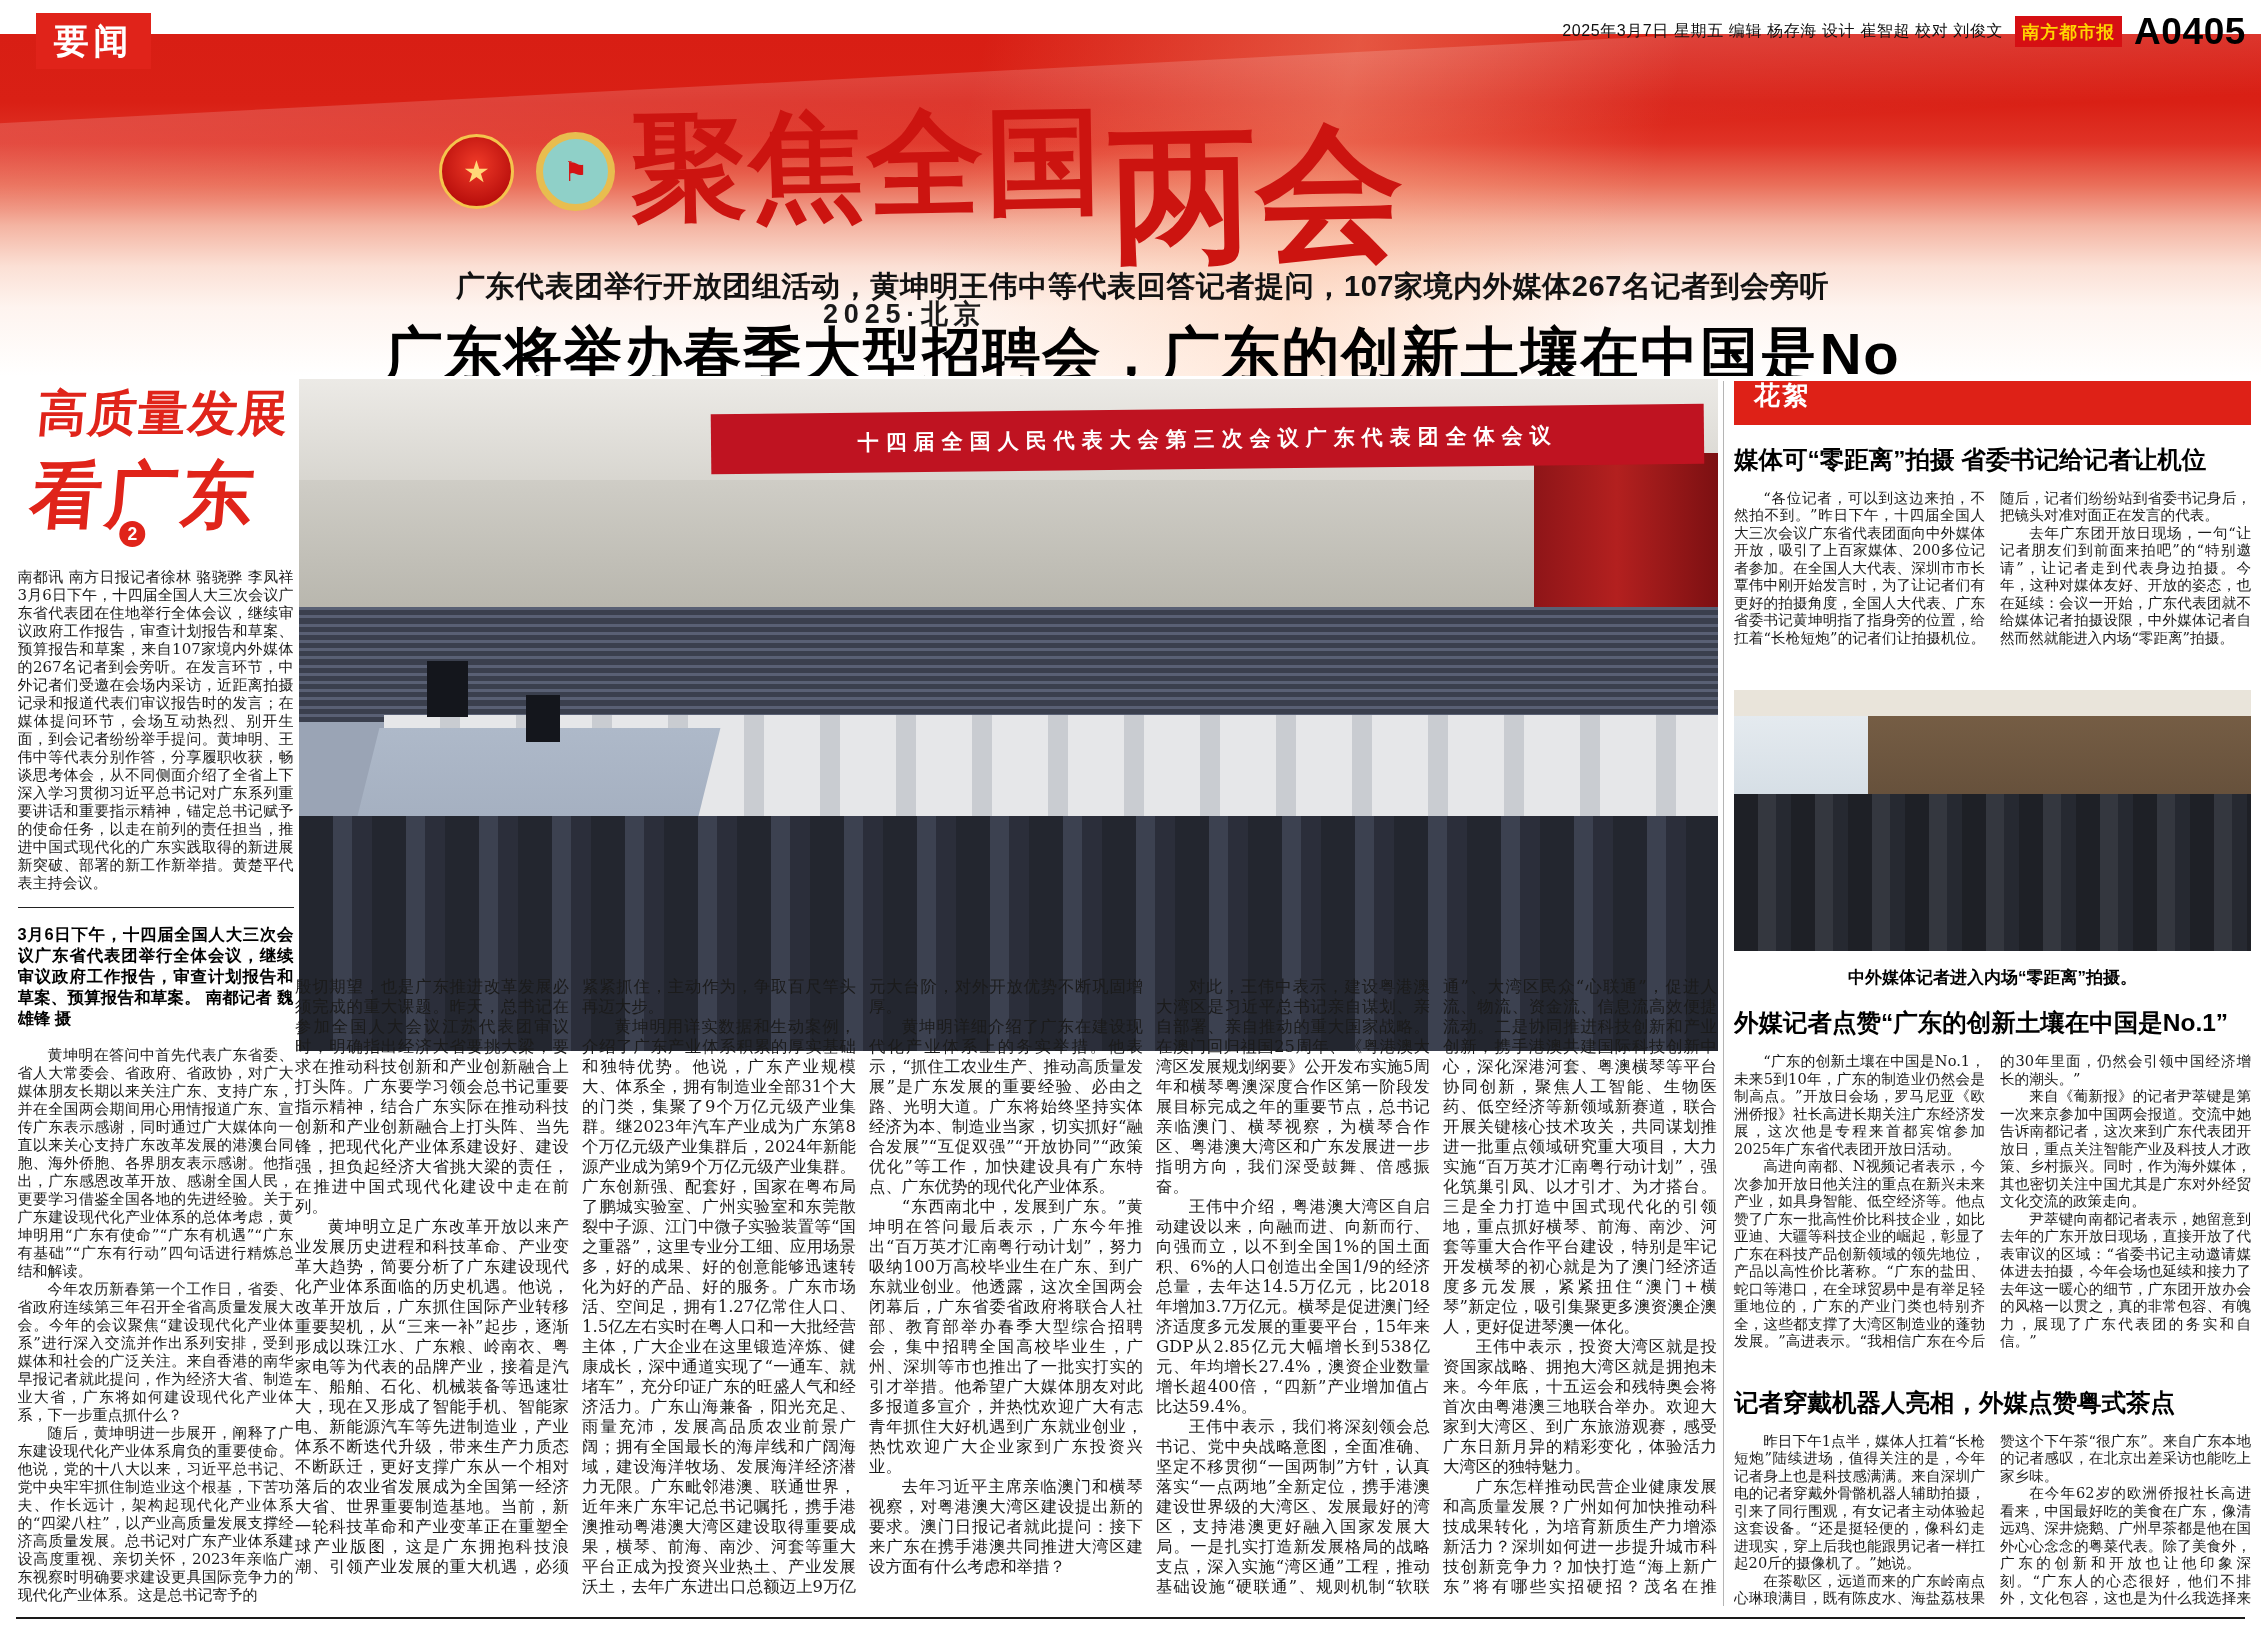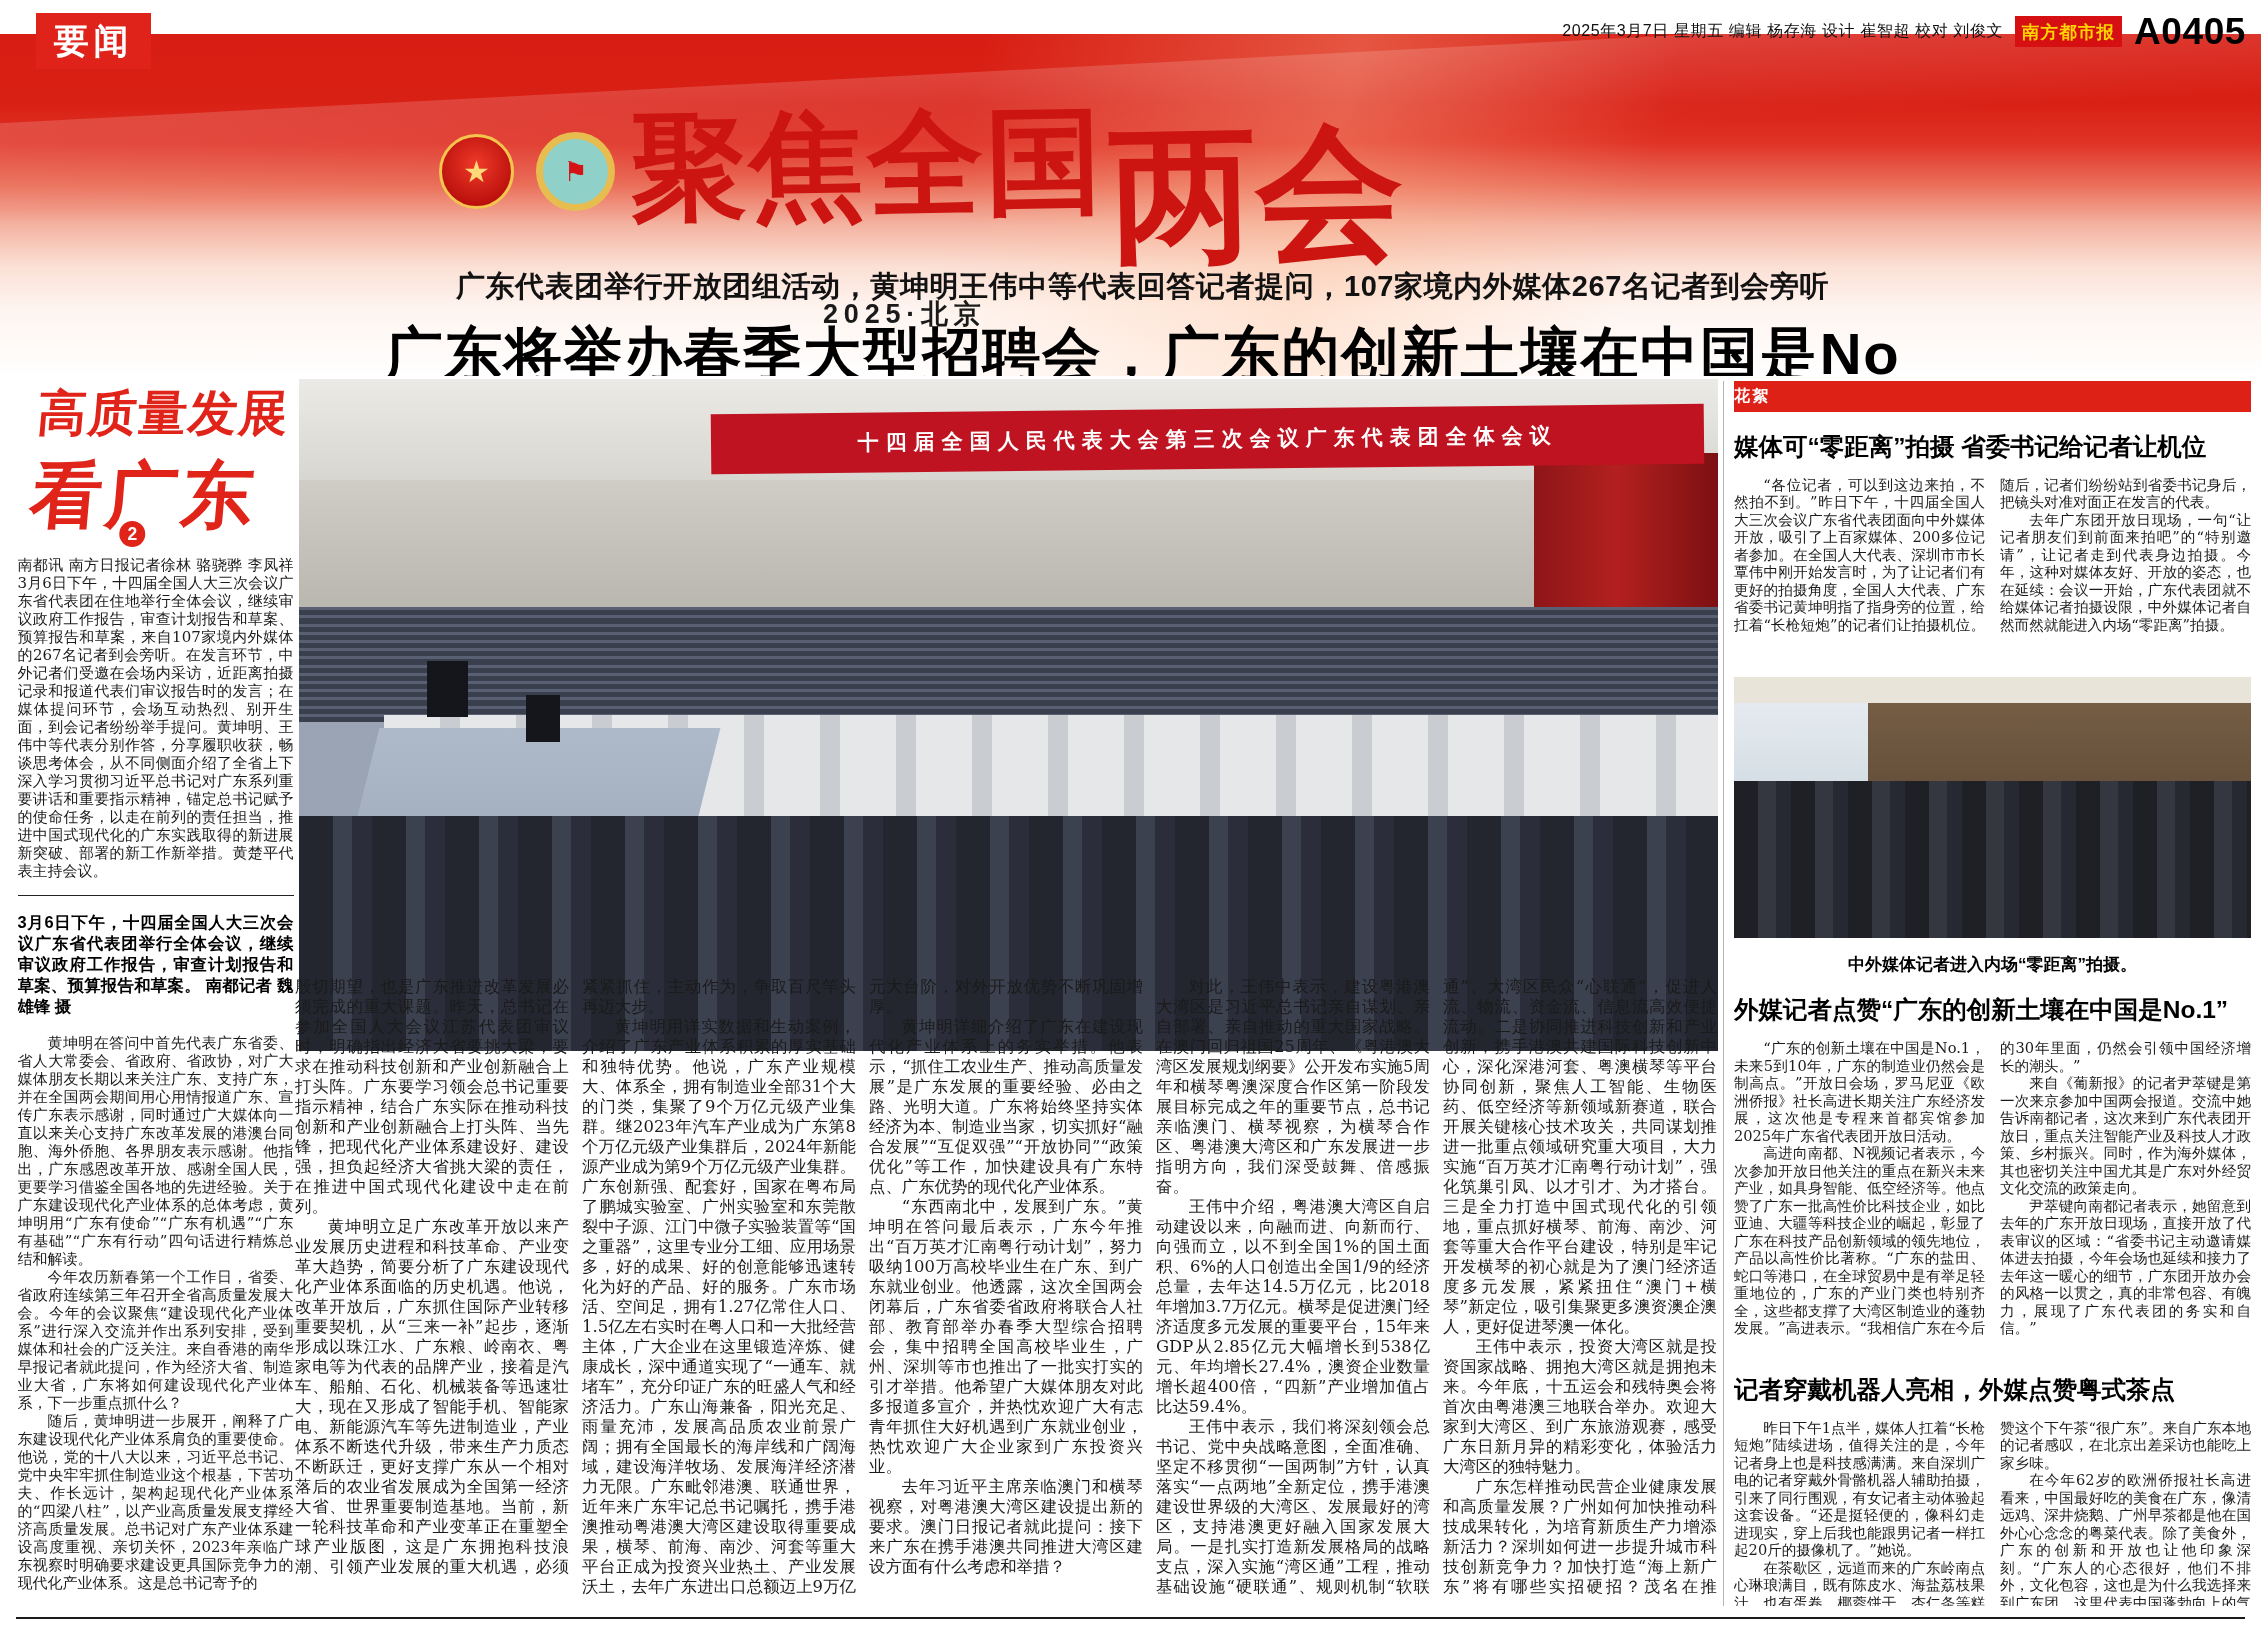--- a/index.html
+++ b/index.html
@@ -40,21 +40,21 @@
   .main-headline{margin-top:9.3px;font-size:58px;font-weight:900;color:#000;letter-spacing:1.8px;}
 
   
   .left-column{position:absolute;left:17.5px;top:381px;width:276px;height:1226px;overflow:hidden;}
   .stamp{position:relative;height:175px;color:#e0241a;transform:skewX(-5deg);margin-left:15px;}
   .stamp-l1{font-size:49px;font-weight:900;letter-spacing:1.2px;}
   .stamp-l2{font-size:72px;font-weight:900;margin-top:1.2px;letter-spacing:3.5px;}
   .stamp-badge{position:absolute;left:92px;bottom:9.3px;width:26px;height:26px;border-radius:50%;
     background:#e0241a;color:#fff;font-size:17.5px;font-weight:700;display:flex;align-items:center;
     justify-content:center;transform:skewX(5deg);}
-  .left-body{font-family:"DejaVu Serif",serif;font-size:15px;line-height:18px;text-align:justify;color:#1b1b1b;}
+  .left-body{font-family:"DejaVu Serif",serif;font-size:15px;line-height:18px;text-align:justify;color:#1b1b1b;margin-top:12px;}
   .left-lede{margin-top:15px;}
   .left-rule{border:none;border-top:1.8px solid #222;margin:15px 0 11.7px;}
   .left-caption{font-family:"Liberation Sans",sans-serif;font-weight:700;font-size:16.4px;line-height:21px;
     text-align:justify;color:#000;}
   .left-paras{margin-top:16.4px;}
   .left-paras p, .para{margin:0;text-indent:2em;}
 
   
   .main-photo{position:absolute;left:299px;top:379px;width:1419px;height:672px;overflow:hidden;
     background:#9aa4b5;}
@@ -75,22 +75,22 @@
     background:linear-gradient(#aeb9c9,#8d98ab);transform:skewX(-14deg);transform-origin:bottom left;}
   .ph-crowd-near{position:absolute;left:0;top:65%;width:100%;height:35%;
     background:repeating-linear-gradient(90deg,#23262f 0 34px,#3c4150 34px 53px,#2b2e3a 53px 73px);}
   .ph-cam{position:absolute;background:#14161c;}
   .ph-cam1{left:9%;top:42%;width:41px;height:56px;}
   .ph-cam2{left:16%;top:47%;width:34px;height:47px;}
 
   
   .v-divider{position:absolute;left:1723px;top:381px;width:1.2px;height:1225px;background:#b5b5b5;}
   .sidebar{position:absolute;left:1734px;top:381px;width:517px;height:1225px;overflow:hidden;}
-  .huaxu-bar{background:#de2117;color:#fff;height:31px;font-size:16px;font-weight:900;
-    line-height:29px;padding-left:0;letter-spacing:2.3px;}
+  .huaxu-bar{background:#de2117;color:#fff;height:44px;font-size:26px;font-weight:900;
+    line-height:29px;padding-left:20px;letter-spacing:2.3px;}
   .sb-h2{font-size:24.5px;font-weight:900;color:#000;margin:17.5px 0 13px;letter-spacing:0px;}
   .sb-body{column-count:2;column-gap:15px;font-family:"DejaVu Serif",serif;font-size:14.6px;
     line-height:17.5px;text-align:justify;color:#1b1b1b;overflow:hidden;}
   .sb-body p{margin:0;text-indent:2em;}
   .sb-body-1{height:193px;}
   .sb-body-2{height:316px;}
   .sb-body-3{height:234px;}
   .sb-photo{position:relative;width:100%;height:261px;margin-top:8.2px;overflow:hidden;background:#5d4936;}
   .rp-wall{position:absolute;left:0;top:0;width:100%;height:100%;
     background:linear-gradient(#7a6147,#5d4936 60%,#4a3a2b);}

